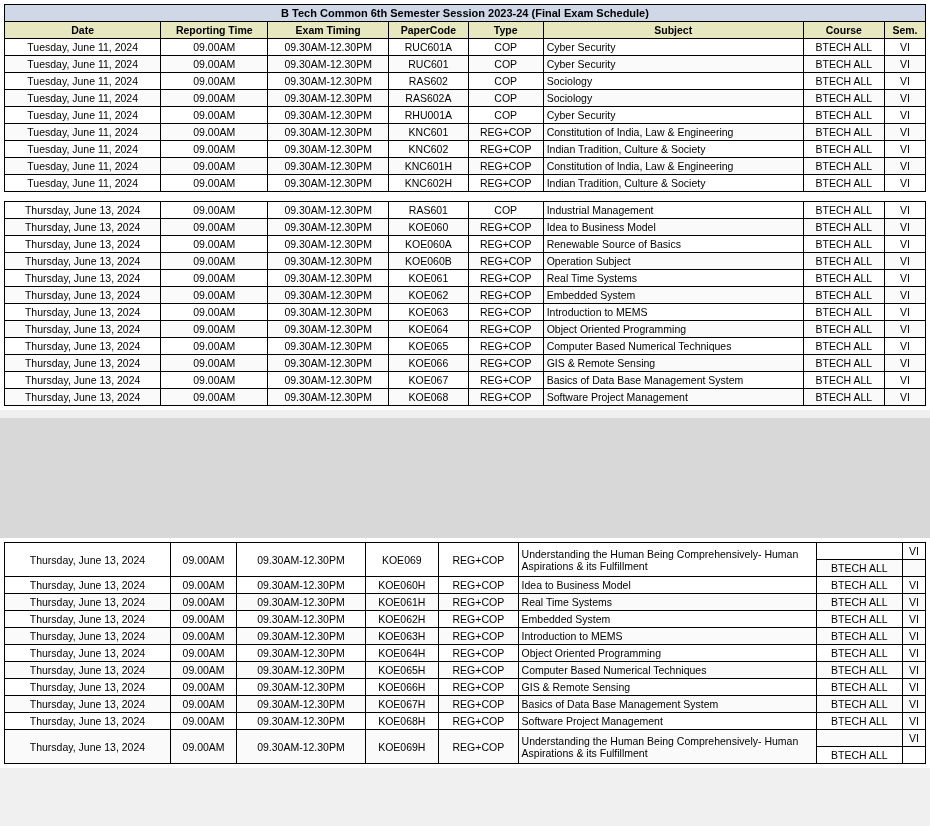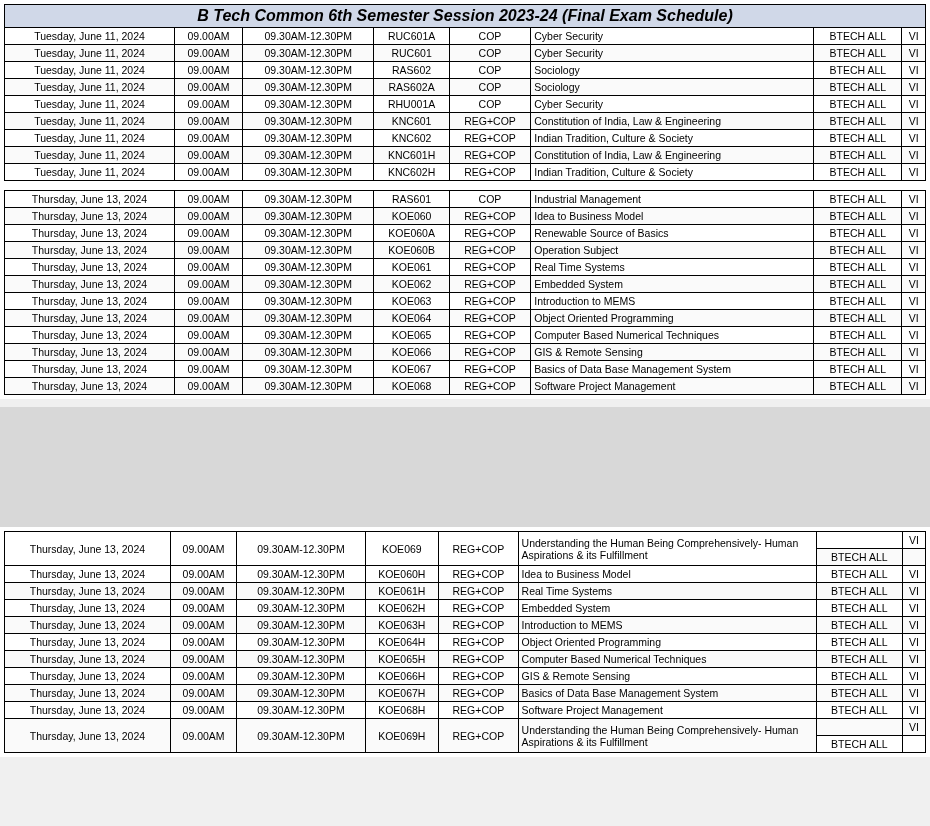--- a/index.html
+++ b/index.html
@@ -21,22 +21,21 @@
     }
     th, td {
       border: 1px solid #000;
       padding: 2px 3px;
       white-space: nowrap;
     }
     .title-row th {
       background: #d0d8e8;
       text-align: center;
       font-weight: bold;
-      font-size: 16px;
-      font-style: italic;
+      font-size: 11px;
     }
     .header-row th {
       background: #e8e8c0;
       text-align: center;
       font-weight: bold;
     }
     .data-row td {
       background: #fff;
     }
     .data-row:nth-child(even) td {
@@ -54,20 +53,30 @@
   </style>
 </head>
 <body>
 
 <div class="page-section">
   <table>
     <thead>
       <tr class="title-row">
         <th colspan="8">B Tech Common 6th Semester  Session 2023-24 (Final Exam Schedule)</th>
       </tr>
+      <tr class="header-row">
+        <th>Date</th>
+        <th>Reporting Time</th>
+        <th>Exam Timing</th>
+        <th>PaperCode</th>
+        <th>Type</th>
+        <th>Subject</th>
+        <th>Course</th>
+        <th>Sem.</th>
+      </tr>
     </thead>
     <tbody id="section1-body">
         <tr class="data-row">
           <td class="center">Tuesday, June 11, 2024</td>
           <td class="center">09.00AM</td>
           <td class="center">09.30AM-12.30PM</td>
           <td class="center">RUC601A</td>
           <td class="center">COP</td>
           <td>Cyber Security</td>
           <td class="center">BTECH ALL</td>

